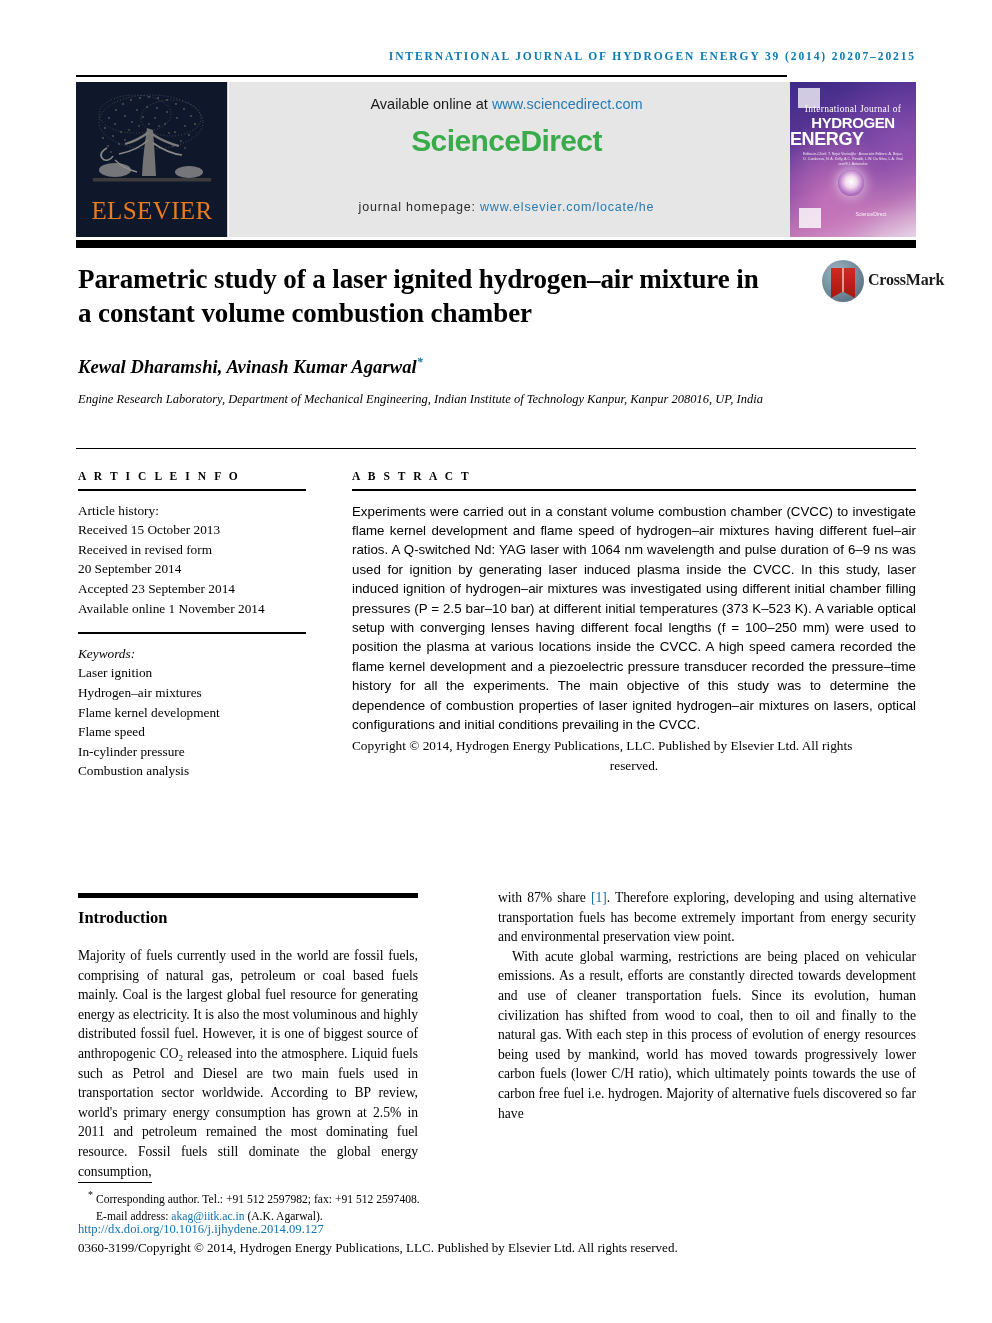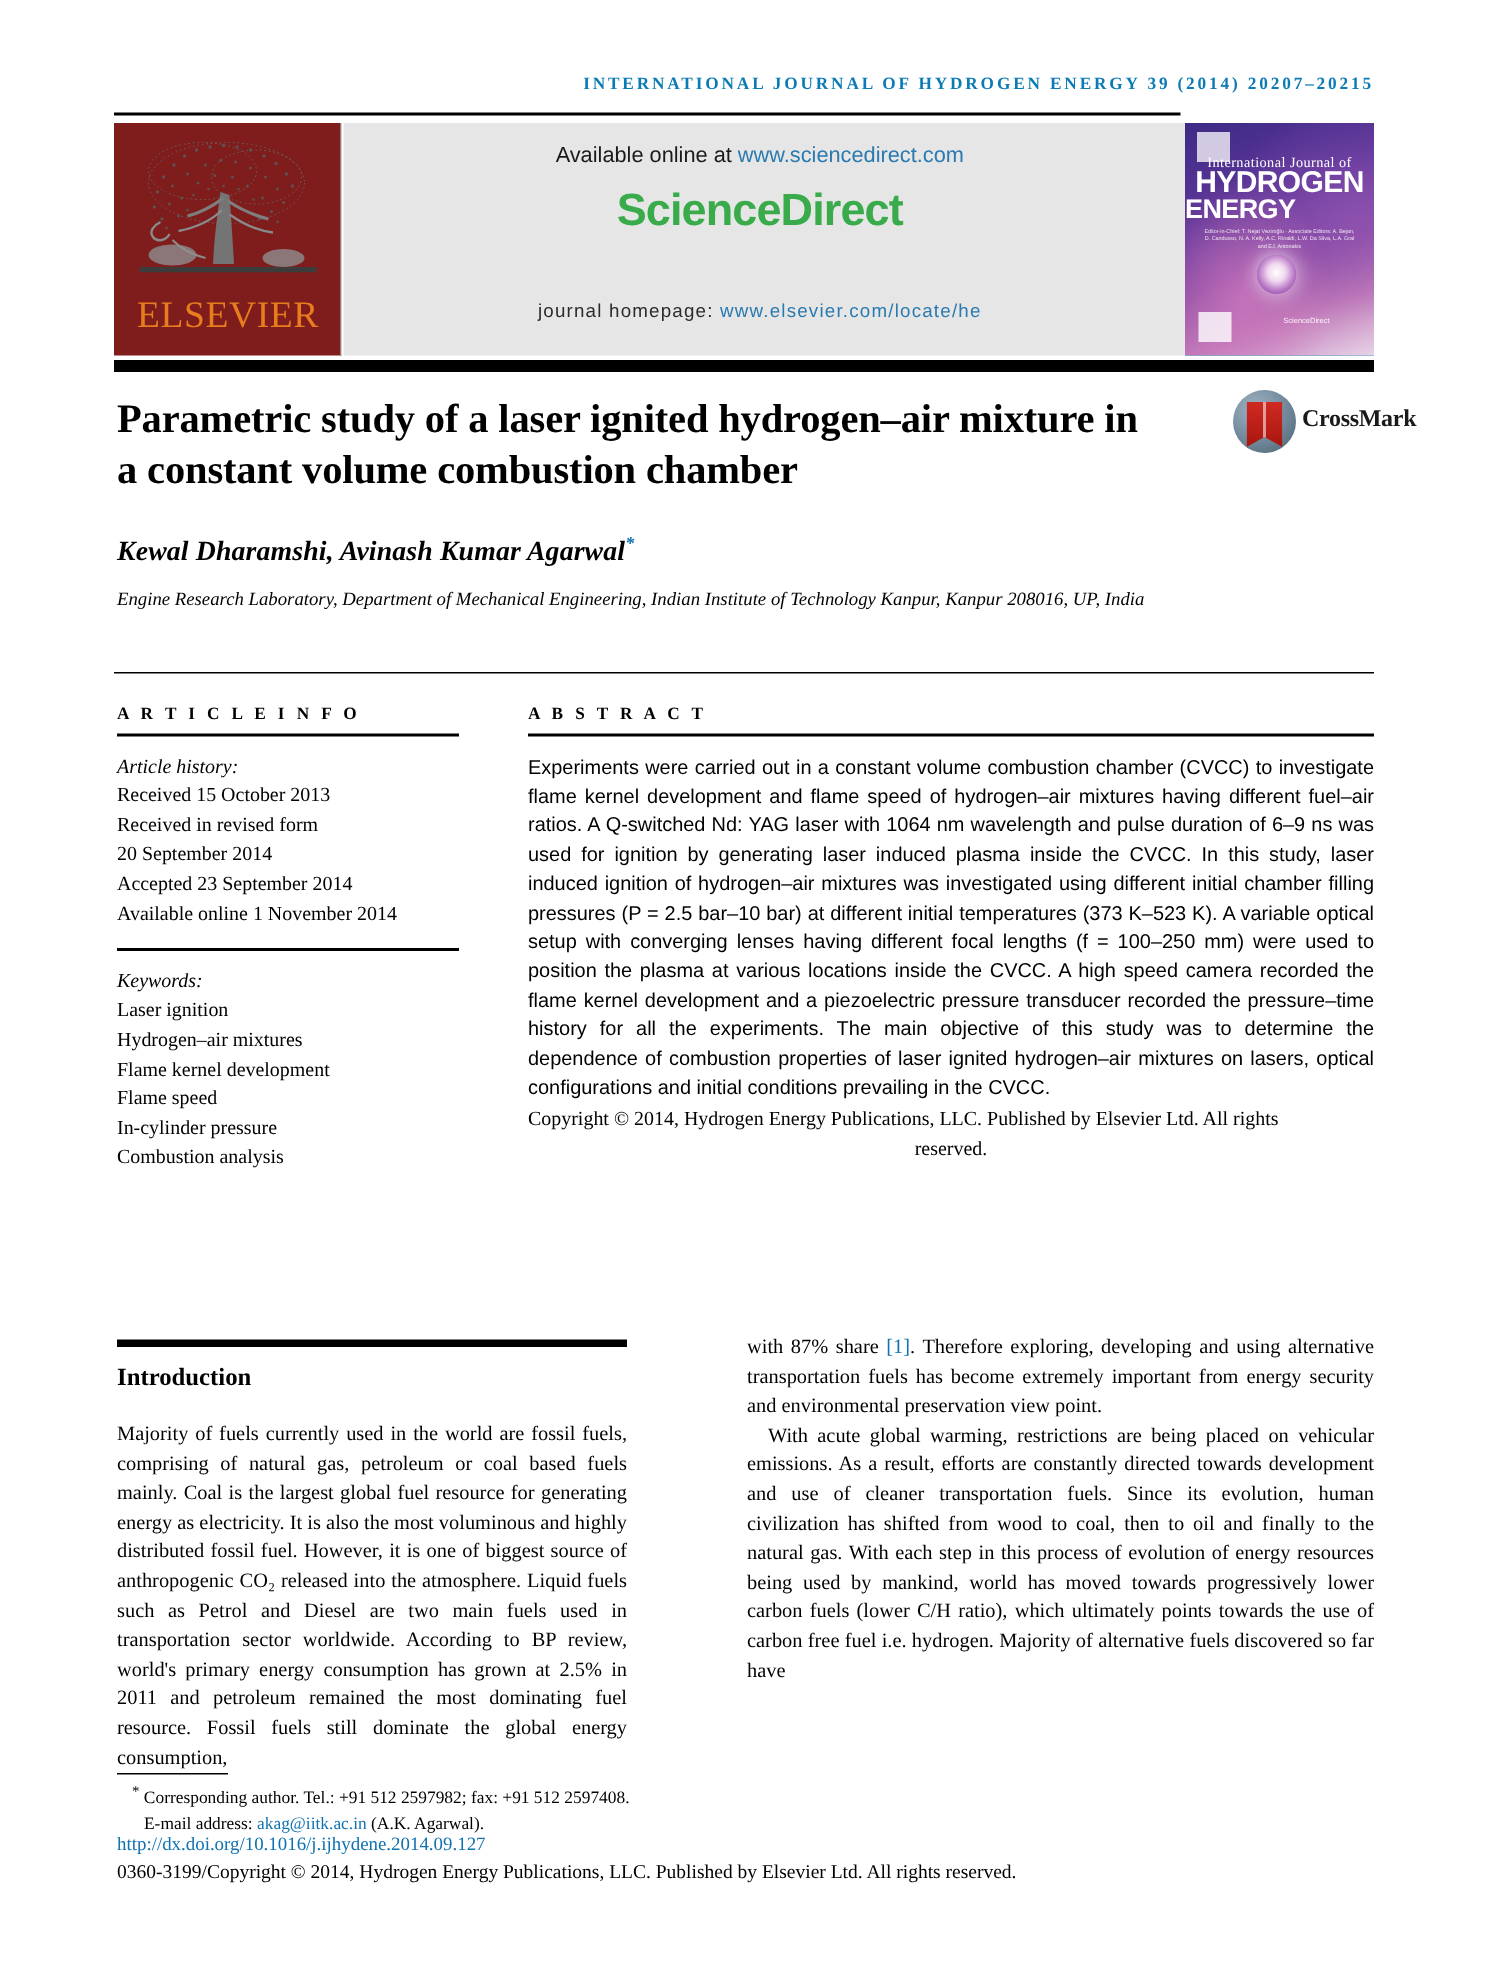--- a/index.html
+++ b/index.html
@@ -49,21 +49,21 @@
     position: absolute;
     left: 76px; top: 82px;
     width: 840px;
     height: 155px;
   }
   .elsevier-box {
     position: absolute;
     left: 0; top: 0;
     width: 152px;
     height: 155px;
-    background: #7f1d1d;
+    background: #0f172a;
     border-right: 1px solid #cfcfcf;
     box-sizing: border-box;
   }
   .tree-wrap {
     position: absolute;
     left: 9px; top: 6px;
     width: 134px;
     height: 110px;
   }
   .elsevier-word {
@@ -150,21 +150,21 @@
     font-family: "Liberation Serif", "DejaVu Serif", serif;
     font-size: 9.5px;
     letter-spacing: .3px;
   }
   .cover-t2 {
     position: absolute;
     left: 0; top: 32px; width: 126px;
     text-align: center;
     color: #fff;
     font-family: "Liberation Sans", "DejaVu Sans", sans-serif;
-    font-size: 20px;
+    font-size: 15px;
     font-weight: bold;
     letter-spacing: -.4px;
     line-height: 17px;
   }
   .cover-t3 {
     position: absolute;
     left: 0; top: 49px; width: 138px;
     text-align: left;
     color: #fff;
     font-family: "Liberation Sans", "DejaVu Sans", sans-serif;
@@ -313,21 +313,21 @@
     margin-top: 7px;
     height: 1.6px;
     background: #000;
   }
   .info-block {
     margin-top: 10px;
     font-family: "Liberation Serif", "DejaVu Serif", serif;
     font-size: 13.3px;
     line-height: 19.6px;
   }
-  .info-block .hdr { font-style: italic; }
+  .info-block .hdr { }
   .info-rule {
     margin-top: 14px;
     height: 1.6px;
     background: #000;
   }
   .kw-block {
     margin-top: 10px;
     font-family: "Liberation Serif", "DejaVu Serif", serif;
     font-size: 13.3px;
     line-height: 19.6px;

